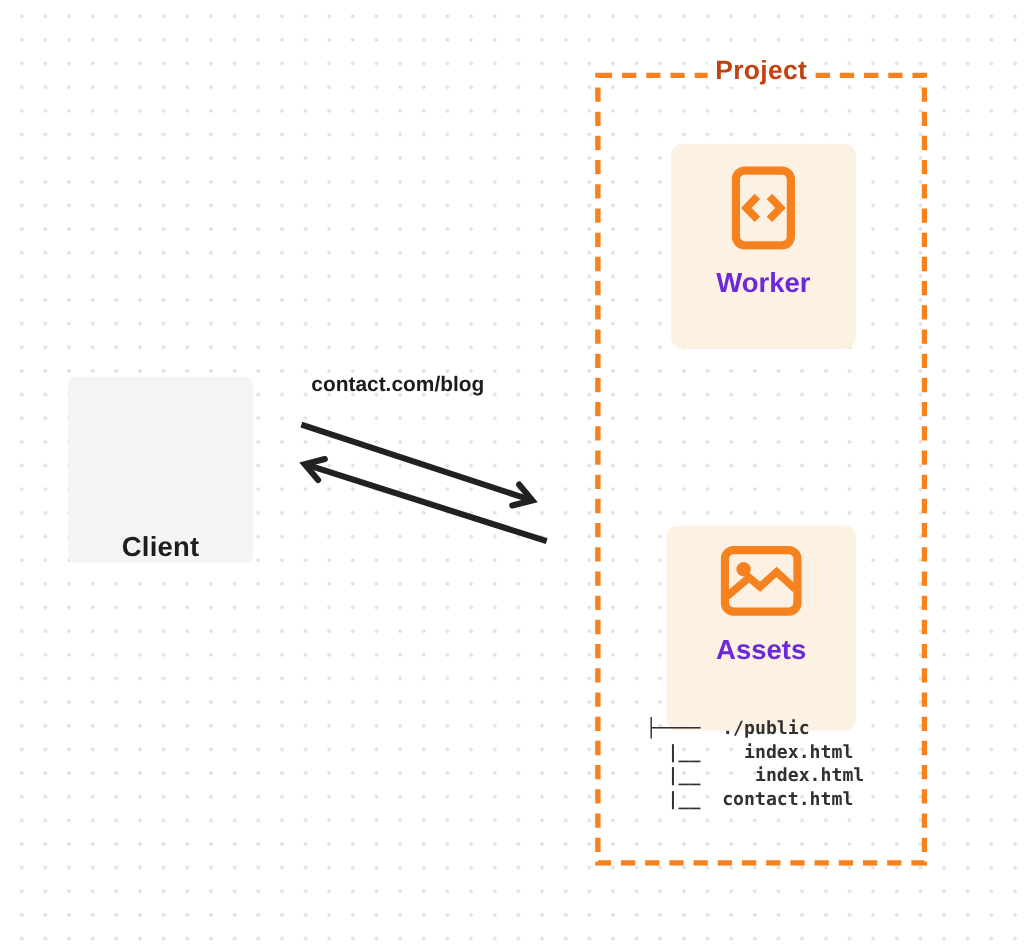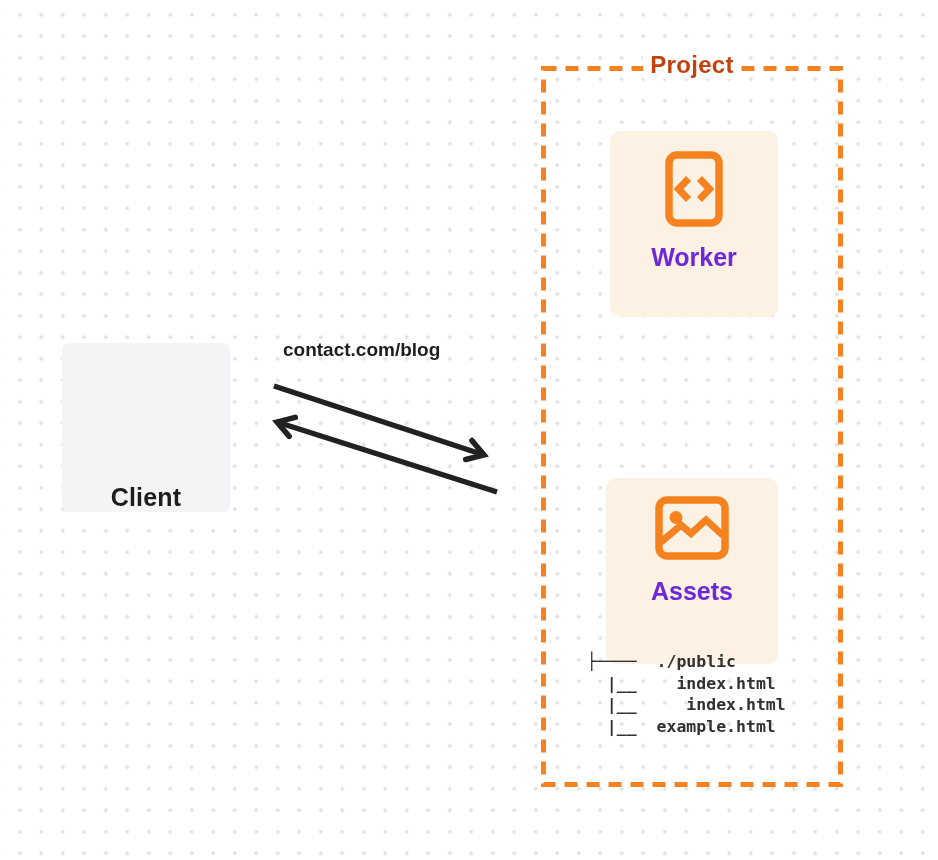--- a/index.html
+++ b/index.html
@@ -90,16 +90,16 @@
 
     <div class="node node-assets">
       <svg width="74" height="64" viewBox="0 0 74 64">
         <rect x="4" y="4" width="66" height="56" rx="8" fill="none" stroke="#F6821F" stroke-width="7.5"></rect>
         <circle cx="21" cy="21.5" r="6.5" fill="#F6821F"></circle>
         <path d="M6,46 L26,29 L36,37.5 L51,24 L68,39.5" fill="none" stroke="#F6821F" stroke-width="7" stroke-linejoin="miter"></path>
       </svg>
       <span class="node-label">Assets</span>
     </div>
 
-    <div class="file-tree"><span>├────  ./public</span><span>  |__    index.html</span><span>  |__     index.html</span><span>  |__  example.html</span></div>
+    <div class="file-tree"><span>├────  ./public</span><span>  |__    index.html</span><span>  |__     index.html</span><span>  |__  contact.html</span></div>
   </div>
 
 </div>
 
 </body></html>

